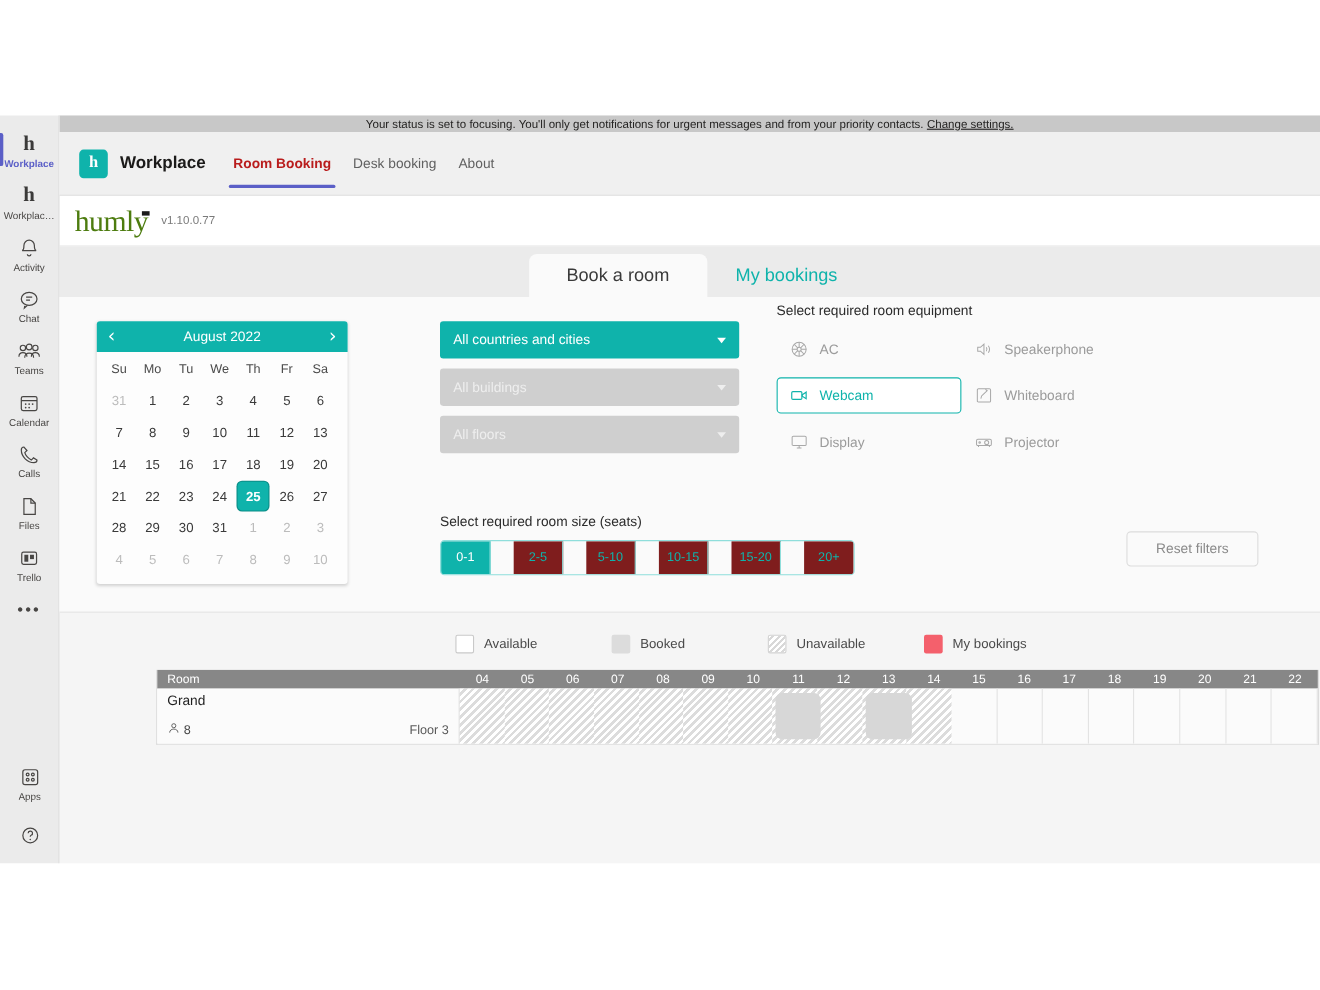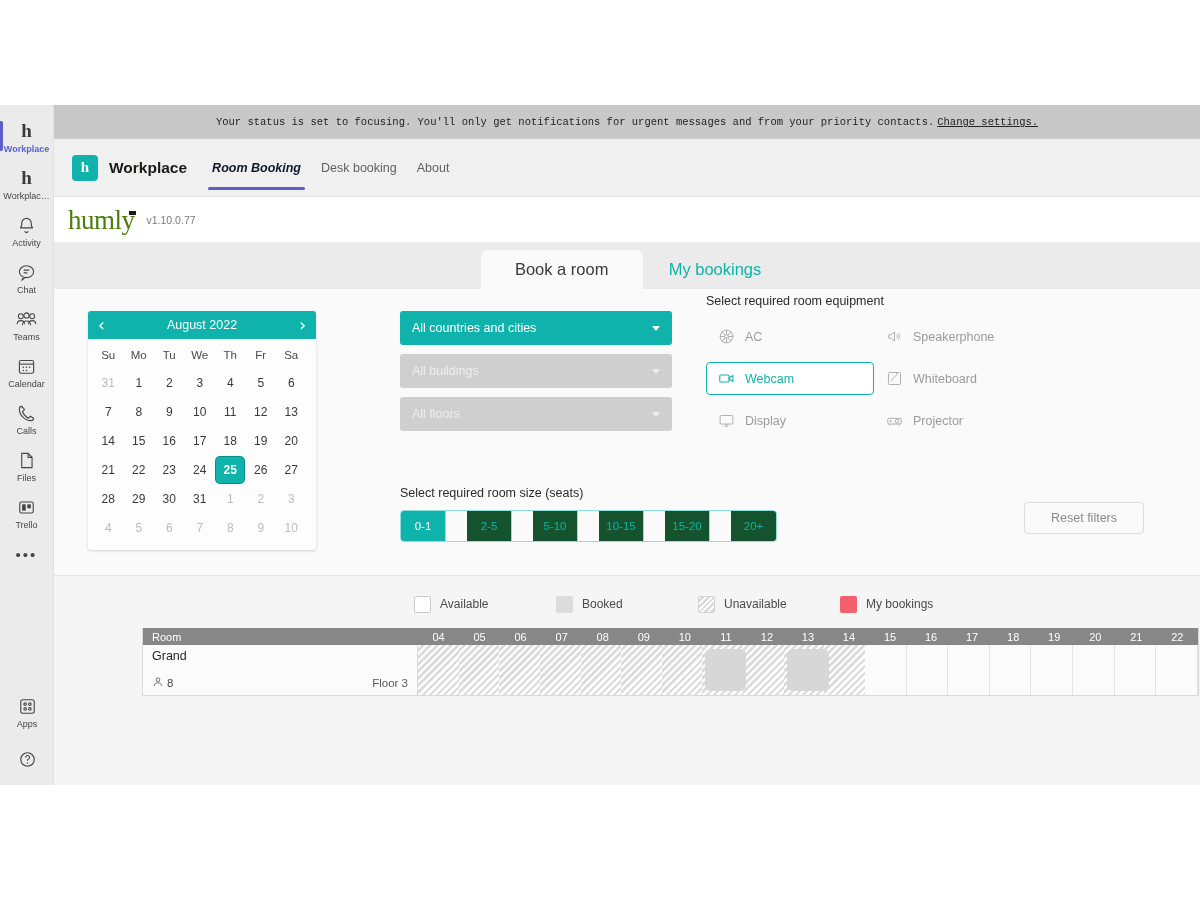--- a/index.html
+++ b/index.html
@@ -50,45 +50,44 @@
   #rail-dots { color:#484644; font-size:15px; letter-spacing:2px; padding:10px 0; }
   #rail-bottom { position:absolute; bottom:10px; left:0; width:54px;
     display:flex; flex-direction:column; align-items:center; gap:6px; }
 
   
   #main-col { flex:1 1 auto; height:680px; display:flex; flex-direction:column;
     background:#f5f5f5; min-width:0; }
 
   
   #status-banner {
-    height:34px; background:#c8c8c8; color:#252423;
+    height:15px; background:#c8c8c8; color:#252423;
     display:flex; align-items:center; justify-content:center;
     font-size:10.5px;
-    font-family:Liberation Mono, monospace;
   }
   #status-banner a { color:#252423; text-decoration:underline; margin-left:3px; }
 
   
   #app-header {
     height:58px; background:#f0f0f0; border-bottom:1px solid #e1e1e1;
     display:flex; align-items:center; padding:0 0 0 18px; position:relative;
   }
   #app-logo {
     width:26px; height:26px; border-radius:4px; background:#0fb3ab;
     display:flex; align-items:center; justify-content:center; color:#fff;
     font-family:"Liberation Serif", serif; font-size:15px; font-weight:bold;
     flex:0 0 26px;
   }
   #app-title { font-size:15.5px; font-weight:bold; color:#1b1a19; margin-left:11px; }
   #header-tabs { display:flex; align-items:center; margin-left:15px; height:58px; }
   .htab {
     font-size:12.5px; color:#616161; padding:0 10px; height:58px;
     display:flex; align-items:center; position:relative; white-space:nowrap;
   }
-  .htab.active { color:#0f172a; font-weight:bold;font-style:italic; }
+  .htab.active { color:#b91c1c; font-weight:bold; }
   .htab.active::after {
     content:""; position:absolute; left:6px; right:6px; bottom:7px;
     height:2.5px; background:#5b5fc7; border-radius:2px;
   }
 
   
   #brand-strip {
     height:46px; background:#ffffff; display:flex; align-items:center;
     padding-left:14px; border-bottom:1px solid #ececec;
   }
@@ -182,21 +181,21 @@
   .equip .eq-ico svg { display:block; }
 
   
   #size-block { position:absolute; left:346px; top:197px; }
   #size-title { font-size:12.5px; color:#2b2b2b; margin-bottom:10px; }
   #size-seg { display:flex; border-radius:4px; overflow:hidden;
     border:1px solid #8fdedb; width:fit-content;gap:21px; }
   .seg {
     min-width:45px; height:30px; display:flex; align-items:center;
     justify-content:center; font-size:11.5px; color:#0fb3ab;
-    background:#14532d; border-right:1px solid #8fdedb; padding:0 7px;
+    background:#7f1d1d; border-right:1px solid #8fdedb; padding:0 7px;
   }
   .seg:last-child { border-right:none; }
   .seg.active { background:#0fb3ab; color:#ffffff; }
 
   #reset-btn {
     position:absolute; right:56px; top:213px; width:120px; height:32px;
     border:1px solid #dcdcdc; border-radius:4px; background:#fafafa;
     display:flex; align-items:center; justify-content:center;
     font-size:12.5px; color:#8a8a8a;
   }

